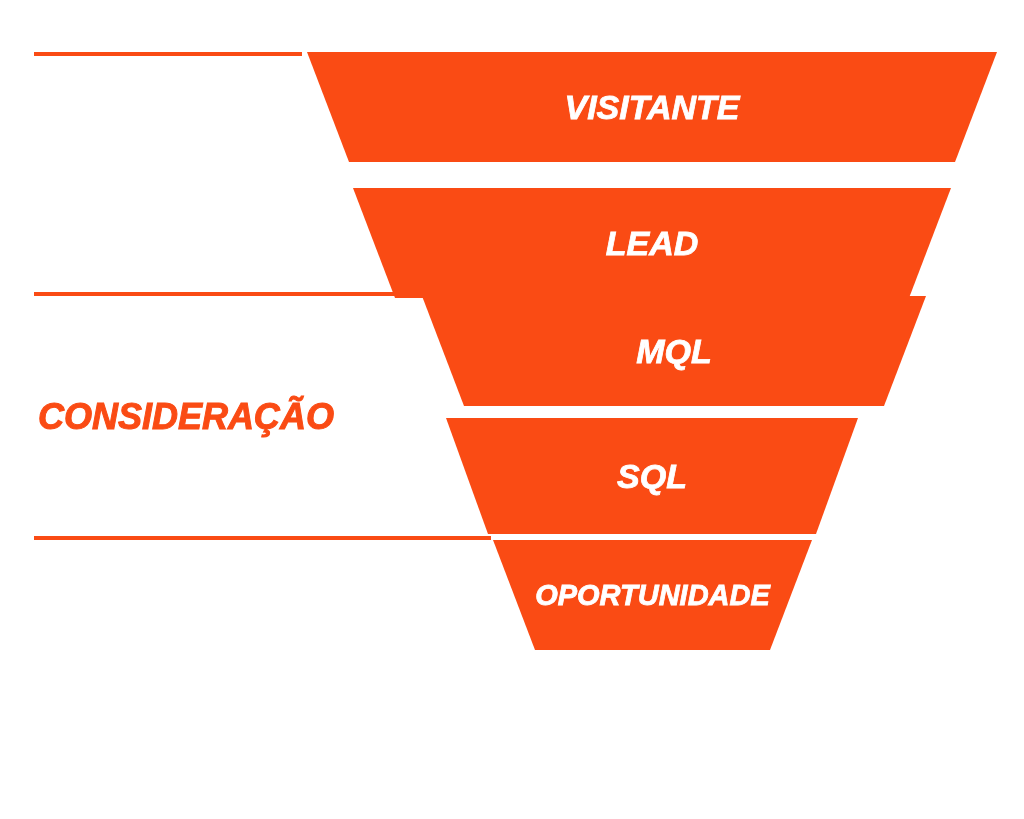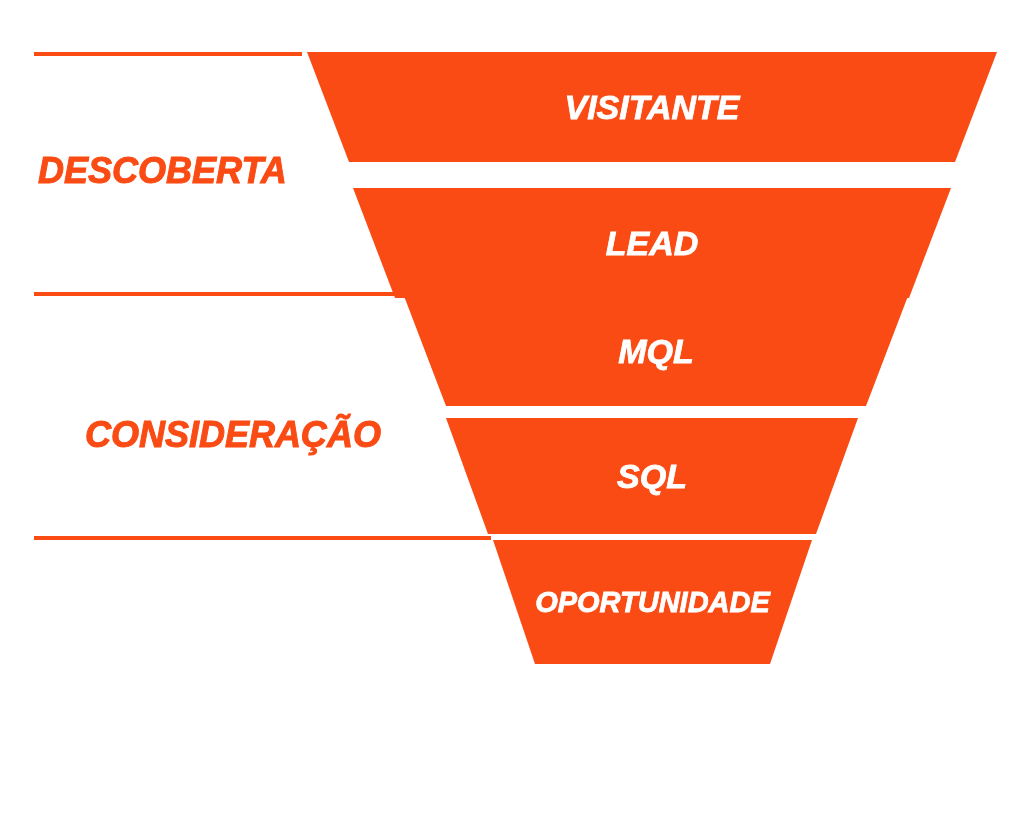--- a/index.html
+++ b/index.html
@@ -33,21 +33,21 @@
     color: var(--accent, #FA4B14);
     font-style: italic;
     font-weight: bold;
     font-size: 36px;
     line-height: 36px;
     letter-spacing: 0;
     white-space: nowrap;
     -webkit-text-stroke: 1px var(--accent, #FA4B14);
   }
   .stage-label-1 { top: 153px; }
-  .stage-label-2 { top: 417px; margin-left: 47px; }
+  .stage-label-2 { top: 399px; }
   .stage-label-3 { top: 633px; }
 
   
   .seg {
     position: absolute;
     background: var(--accent, #FA4B14);
     display: flex;
     align-items: center;
     justify-content: center;
   }
@@ -61,36 +61,35 @@
     -webkit-text-stroke: 0.8px var(--segment_text, #ffffff);
   }
   .seg-1, .seg-2, .seg-3, .seg-4, .seg-5 {
     clip-path: polygon(42px 100%, 0 0, 100% 0, calc(100% - 42px) 100%);
   }
   .seg-6 {
     clip-path: polygon(44px 100%, 0 0, 100% 0, calc(100% - 44px) 100%);
   }
   .seg-1 { left: 307px; top: 52px;  width: 690px; height: 110px; }
   .seg-2 { left: 353px; top: 188px; width: 598px; height: 110px; }
-  .seg-3 { left: 404px; top: 296px; width: 504px; height: 110px; }
+  .seg-3 { left: 422px; top: 296px; width: 504px; height: 110px; }
   .seg-4 { left: 446px; top: 418px; width: 412px; height: 116px; }
-  .seg-5 { left: 493px; top: 540px; width: 319px; height: 124px; }
+  .seg-5 { left: 493px; top: 540px; width: 319px; height: 110px; }
   .seg-6 { left: 539px; top: 662px; width: 226px; height: 102px; }
   .seg-5 .seg-text, .seg-6 .seg-text { font-size: 29px; }
 </style>
 </head>
 <body>
 
 <div class="page">
 
   <div class="rule rule-1"></div>
   <div class="rule rule-2"></div>
   <div class="rule rule-3"></div>
 
-  <div class="stage-label stage-label-1">DESCOBERTA</div>
   <div class="stage-label stage-label-2">CONSIDERAÇÃO</div>
 
   <div class="seg seg-1">
     <span class="seg-text">VISITANTE</span>
   </div>
   <div class="seg seg-2">
     <span class="seg-text">LEAD</span>
   </div>
   <div class="seg seg-3">
     <span class="seg-text">MQL</span>

